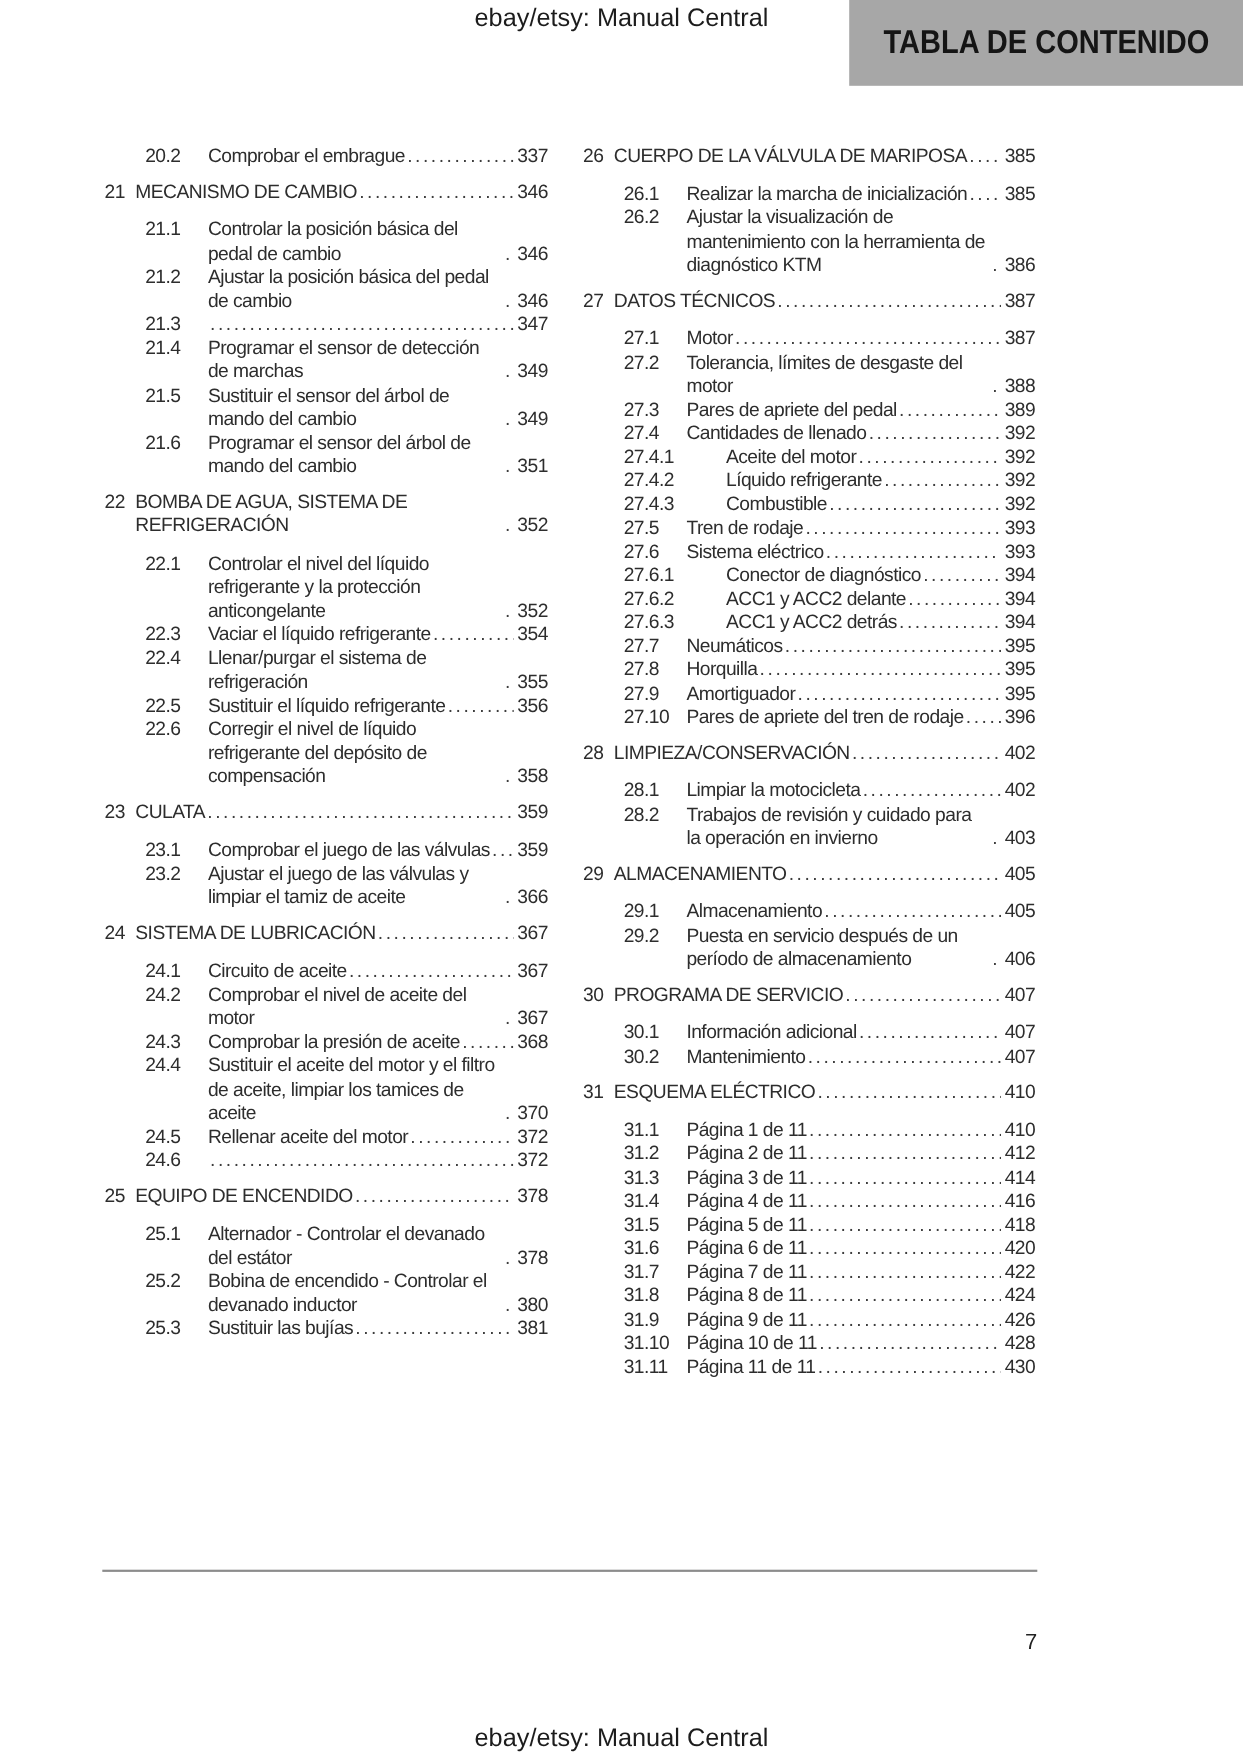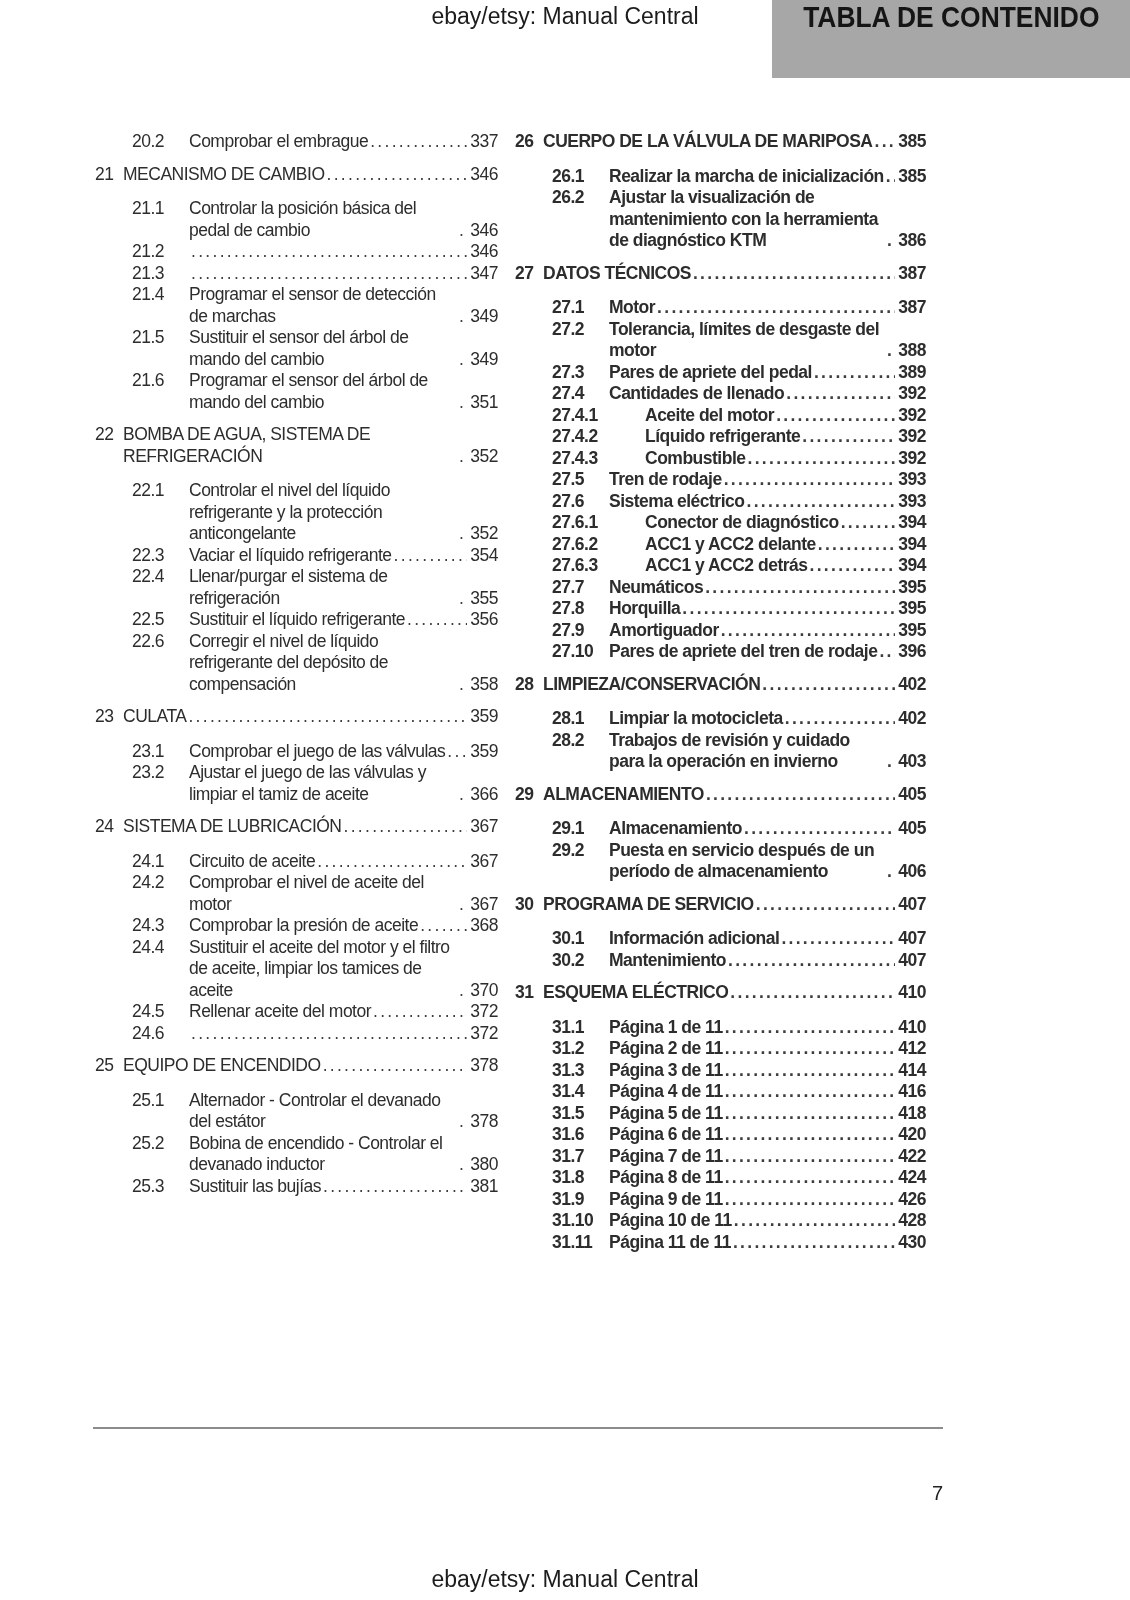--- a/index.html
+++ b/index.html
@@ -9,34 +9,34 @@
     color:var(--body-text,#2d2d2d);
     overflow:hidden;
   }
   .header-label{
     position:absolute;top:3px;left:0;width:1130px;text-align:center;
     font-size:23px;color:var(--label-text,#1c1c1c);
   }
   .title-box{
     position:absolute;top:0;left:772px;width:358px;height:78px;
     background:var(--box-bg,#a7a7a7);
-    display:flex;justify-content:center;
+    display:flex;align-items:center;justify-content:center;
   }
   .title-text{
     font-weight:bold;font-size:30px;color:var(--box-text,#151515);
     transform:scaleX(0.88);transform-origin:center;white-space:nowrap;
     letter-spacing:0px;
   }
   .columns{
     position:absolute;top:131px;left:95px;width:848px;display:flex;
-    font-size:17.5px;line-height:21.5px;letter-spacing:-0.5px;gap:17px;
+    font-size:17.5px;line-height:21.5px;letter-spacing:-0.5px;
   }
   .col{display:block;}
   .col-left{width:403px;}
-  .col-right{width:411px;font-weight:bold;}
+  .col-right{width:411px;margin-left:32px;}
   .entry{display:flex;align-items:flex-start;}
   .entry .num{flex:none;white-space:nowrap;}
   .entry.chapter{margin-top:11px;margin-bottom:13px;}
   .col .entry.chapter:first-child{margin-top:0;}
   .entry.chapter .num{width:28px;}
   .entry.sec,.entry.subsec{padding-left:37px;}
   .entry.sec .num{width:57px;}
   .entry.subsec .num{width:93px;}
   .ebody{flex:1;min-width:0;display:flex;align-items:flex-end;}
   .ebody .t{flex:0 1 auto;}
@@ -92,20 +92,21 @@
         <span class="num">21.1</span>
         <span class="ebody">
           <span class="t">Controlar la posición básica del pedal de cambio</span>
           <span class="dots"></span>
           <span class="pg">346</span>
         </span>
       </div>
       <div class="entry sec">
         <span class="num">21.2</span>
         <span class="ebody">
+          <span class="t">Ajustar la posición básica del pedal de cambio</span>
           <span class="dots"></span>
           <span class="pg">346</span>
         </span>
       </div>
       <div class="entry sec">
         <span class="num">21.3</span>
         <span class="ebody">
           <span class="dots"></span>
           <span class="pg">347</span>
         </span>

